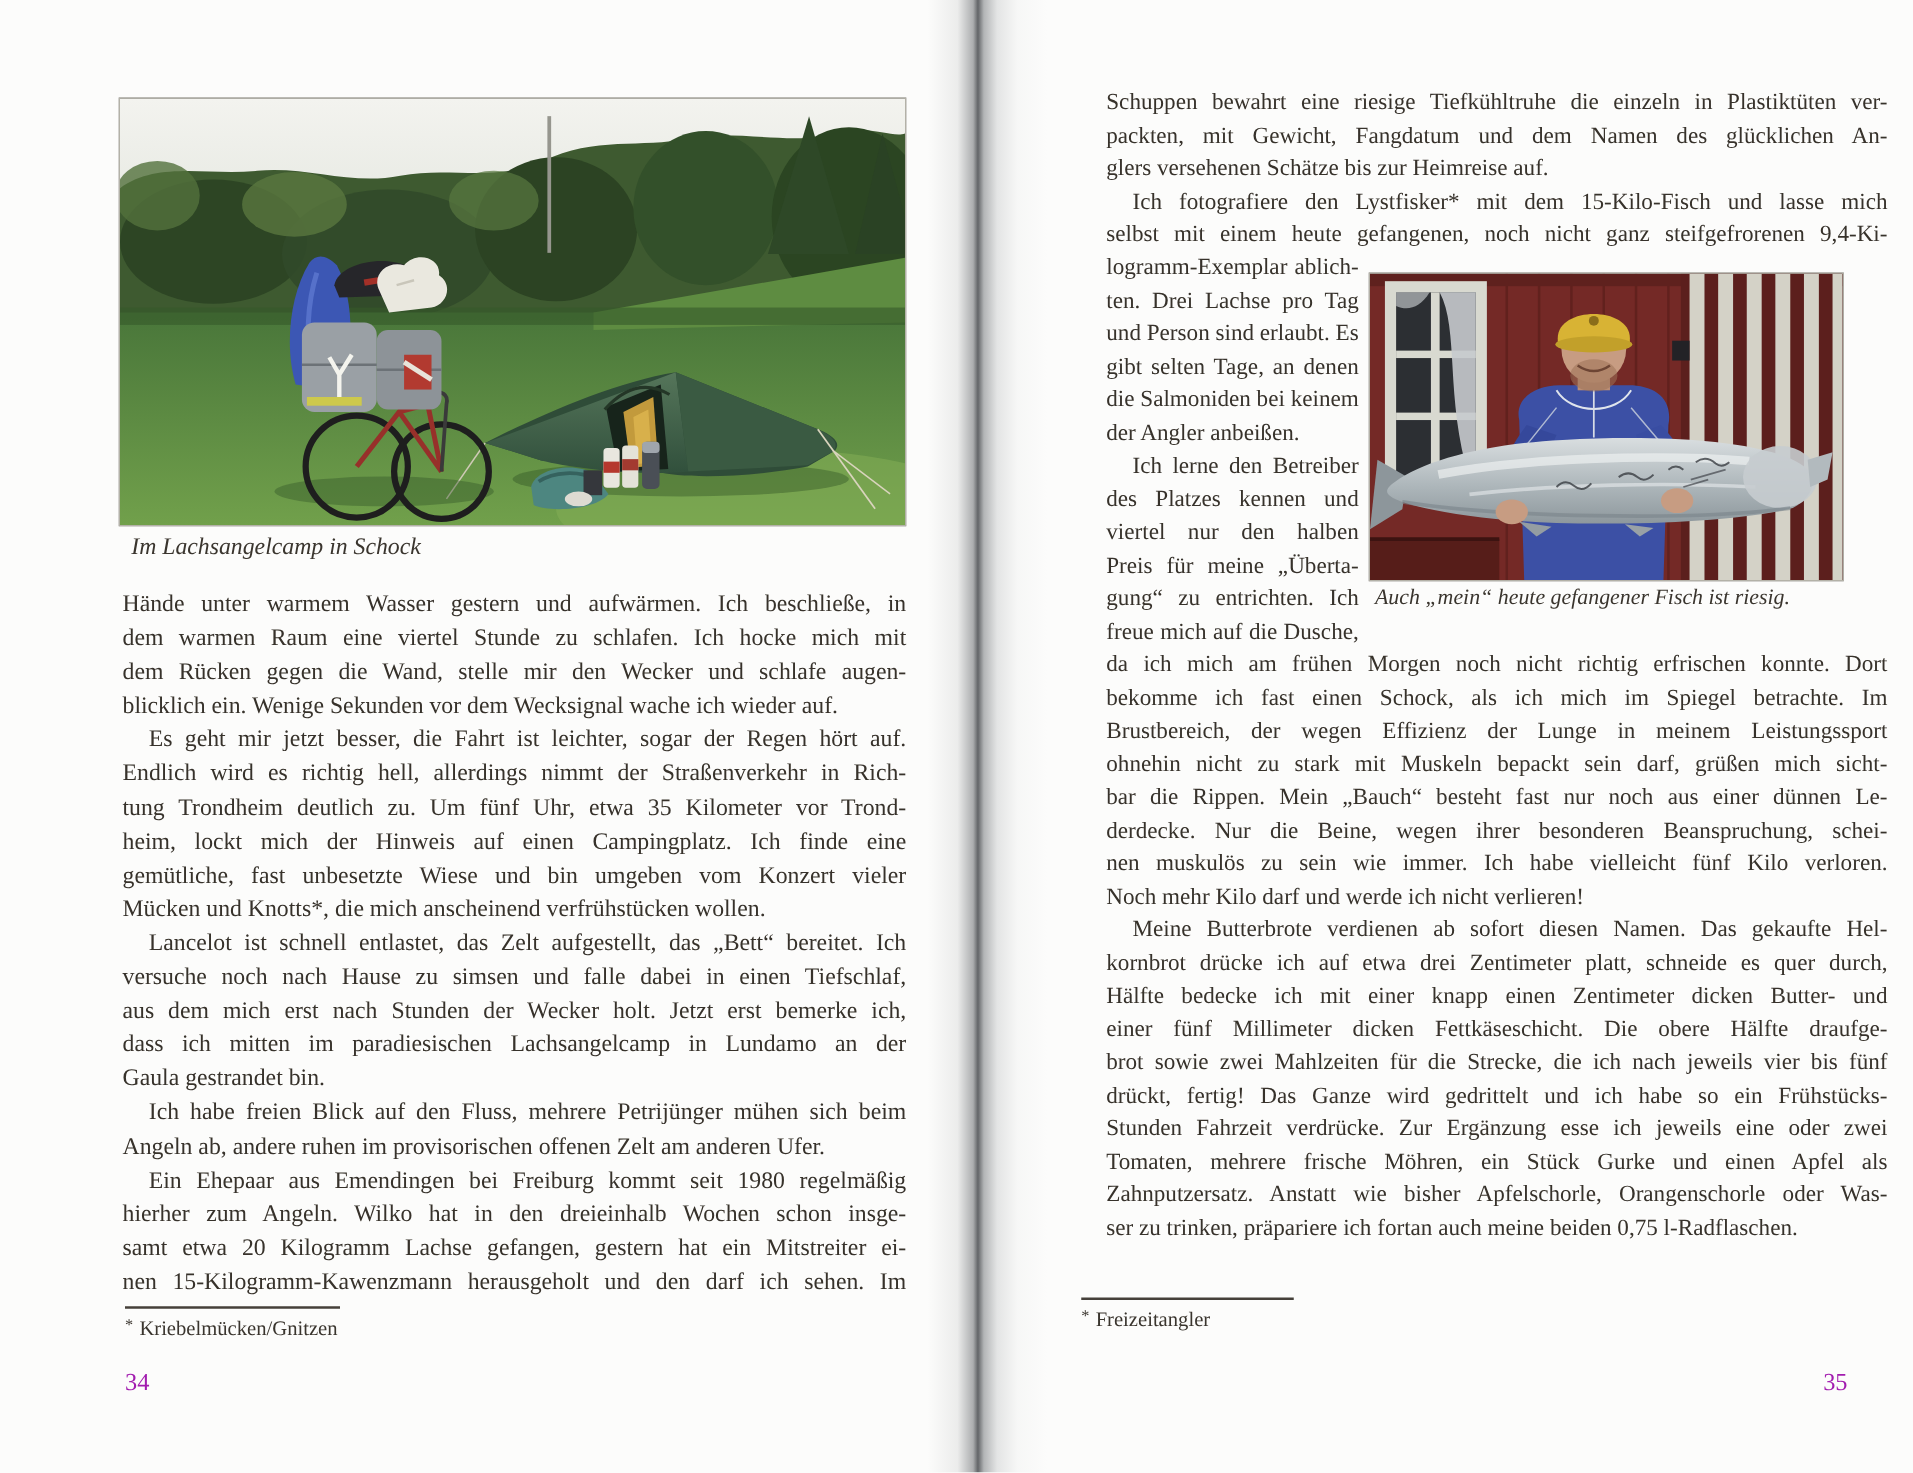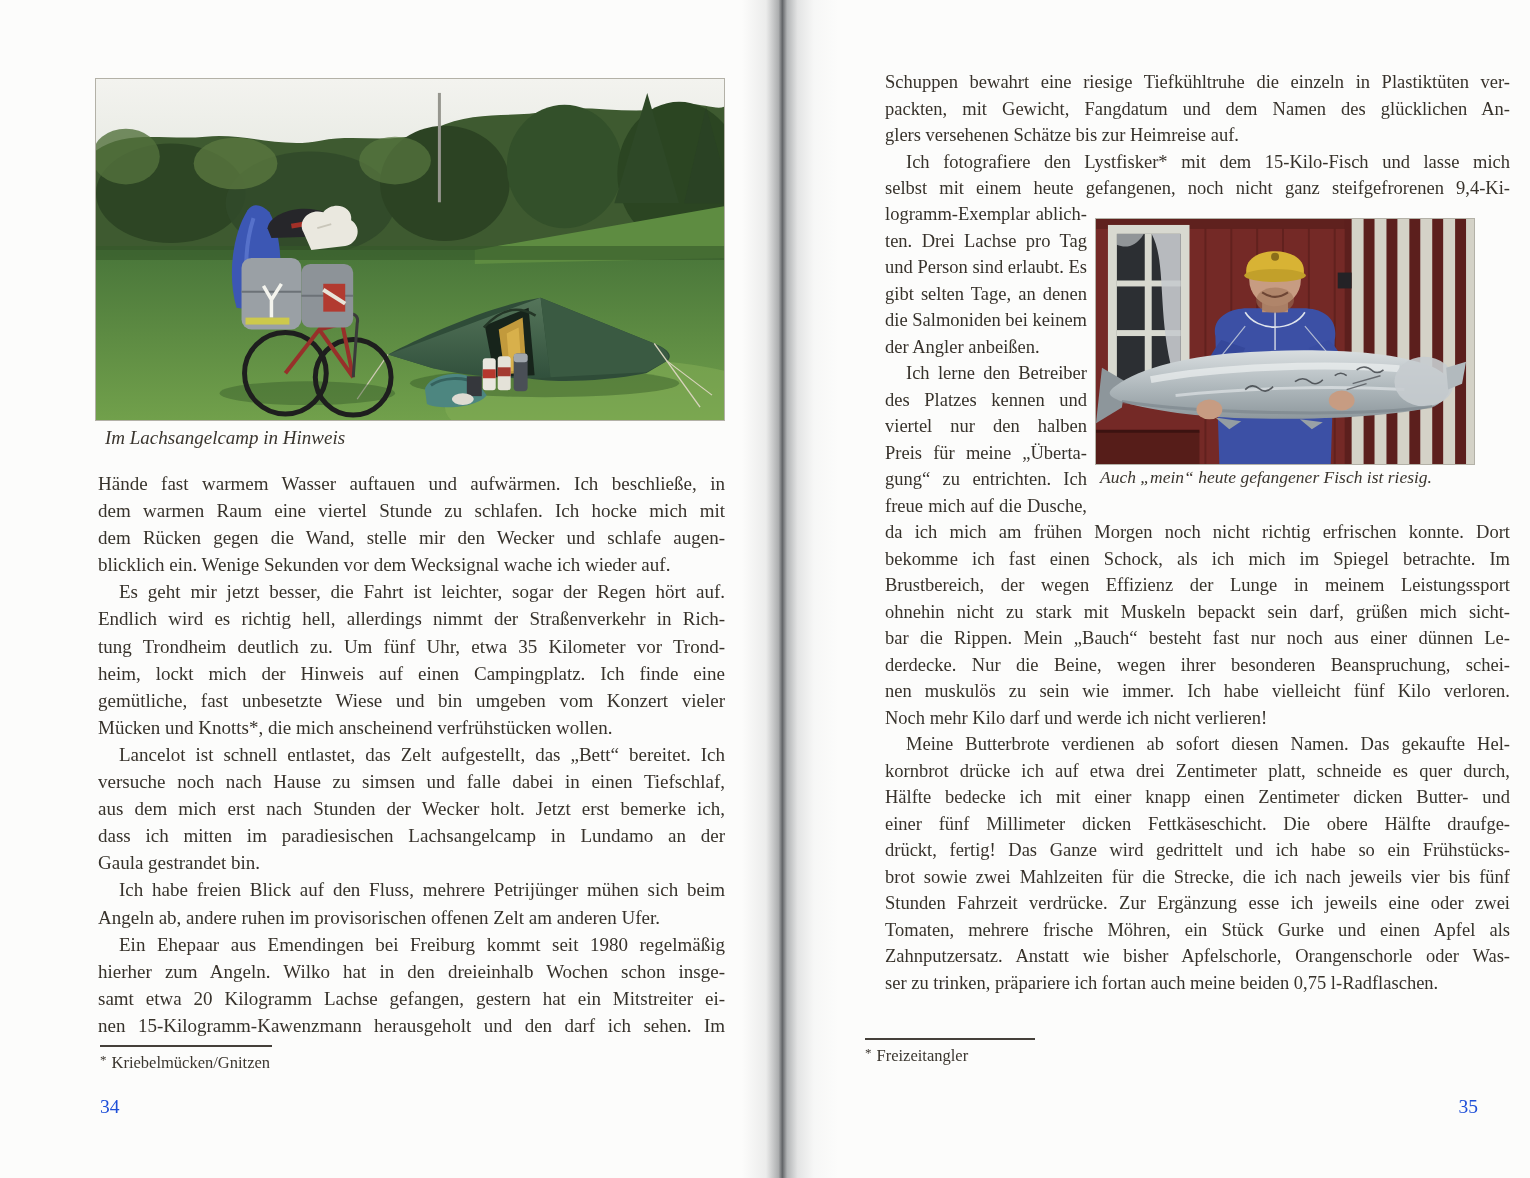--- a/index.html
+++ b/index.html
@@ -39,21 +39,21 @@
   .intro-right{left:865px;top:69px;width:645px;}
   .narrow-right{left:865px;top:201px;width:222px;}
   .body-right{left:865px;top:519px;width:645px;}
   .fnrule{position:absolute;height:2px;background:#45403a;}
   .fnrule-left{left:100px;top:1045px;width:172px;}
   .fnrule-right{left:865px;top:1038px;width:170px;}
   .footnote{position:absolute;font-size:16.5px;color:#3a352e;}
   .footnote-left{left:100px;top:1052px;}
   .footnote-right{left:865px;top:1045px;}
   .fnstar{font-size:13px;vertical-align:4px;margin-right:5px;}
-  .pagenum{position:absolute;font-size:19.5px;color:#1d4ed8;}
+  .pagenum{position:absolute;font-size:19.5px;color:#a21caf;}
   .pagenum-left{left:100px;top:1096px;}
   .pagenum-right{left:865px;top:1096px;width:613px;text-align:right;}
 </style>
 </head>
 <body>
 
 <div class="spread">
 
   <section>
 
@@ -138,24 +138,24 @@
           <rect x="388" y="292" width="13" height="9" fill="#b5382e"></rect>
           <rect x="403" y="279" width="13" height="34" rx="3" fill="#e4e2d8"></rect>
           <rect x="403" y="290" width="13" height="9" fill="#a33a30"></rect>
           <rect x="419" y="276" width="14" height="38" rx="4" fill="#4a4f56"></rect>
           <rect x="419" y="276" width="14" height="9" rx="3" fill="#a0a6ad"></rect>
           <ellipse cx="368" cy="322" rx="11" ry="6" fill="#dedbd2"></ellipse>
         </g>
       </svg>
     </figure>
 
-    <div class="caption caption-left">Im Lachsangelcamp in Hinweis</div>
+    <div class="caption caption-left">Im Lachsangelcamp in Schock</div>
 
     <div class="textcol textcol-left">
-        <div class="line">Hände fast warmem Wasser auftauen und aufwärmen. Ich beschließe, in</div>
+        <div class="line">Hände unter warmem Wasser gestern und aufwärmen. Ich beschließe, in</div>
         <div class="line">dem warmen Raum eine viertel Stunde zu schlafen. Ich hocke mich mit</div>
         <div class="line">dem Rücken gegen die Wand, stelle mir den Wecker und schlafe augen-</div>
         <div class="line end">blicklich ein. Wenige Sekunden vor dem Wecksignal wache ich wieder auf.</div>
         <div class="line ind">Es geht mir jetzt besser, die Fahrt ist leichter, sogar der Regen hört auf.</div>
         <div class="line">Endlich wird es richtig hell, allerdings nimmt der Straßenverkehr in Rich-</div>
         <div class="line">tung Trondheim deutlich zu. Um fünf Uhr, etwa 35 Kilometer vor Trond-</div>
         <div class="line">heim, lockt mich der Hinweis auf einen Campingplatz. Ich finde eine</div>
         <div class="line">gemütliche, fast unbesetzte Wiese und bin umgeben vom Konzert vieler</div>
         <div class="line end">Mücken und Knotts*, die mich anscheinend verfrühstücken wollen.</div>
         <div class="line ind">Lancelot ist schnell entlastet, das Zelt aufgestellt, das „Bett“ bereitet. Ich</div>
@@ -288,22 +288,22 @@
         <div class="line">Brustbereich, der wegen Effizienz der Lunge in meinem Leistungssport</div>
         <div class="line">ohnehin nicht zu stark mit Muskeln bepackt sein darf, grüßen mich sicht-</div>
         <div class="line">bar die Rippen. Mein „Bauch“ besteht fast nur noch aus einer dünnen Le-</div>
         <div class="line">derdecke. Nur die Beine, wegen ihrer besonderen Beanspruchung, schei-</div>
         <div class="line">nen muskulös zu sein wie immer. Ich habe vielleicht fünf Kilo verloren.</div>
         <div class="line end">Noch mehr Kilo darf und werde ich nicht verlieren!</div>
         <div class="line ind">Meine Butterbrote verdienen ab sofort diesen Namen. Das gekaufte Hel-</div>
         <div class="line">kornbrot drücke ich auf etwa drei Zentimeter platt, schneide es quer durch,</div>
         <div class="line">Hälfte bedecke ich mit einer knapp einen Zentimeter dicken Butter- und</div>
         <div class="line">einer fünf Millimeter dicken Fettkäseschicht. Die obere Hälfte draufge-</div>
+        <div class="line">brot sowie zwei Mahlzeiten für die Strecke, die ich nach jeweils vier bis fünf</div>
         <div class="line">drückt, fertig! Das Ganze wird gedrittelt und ich habe so ein Frühstücks-</div>
-        <div class="line">brot sowie zwei Mahlzeiten für die Strecke, die ich nach jeweils vier bis fünf</div>
         <div class="line">Stunden Fahrzeit verdrücke. Zur Ergänzung esse ich jeweils eine oder zwei</div>
         <div class="line">Tomaten, mehrere frische Möhren, ein Stück Gurke und einen Apfel als</div>
         <div class="line">Zahnputzersatz. Anstatt wie bisher Apfelschorle, Orangenschorle oder Was-</div>
         <div class="line end">ser zu trinken, präpariere ich fortan auch meine beiden 0,75 l-Radflaschen.</div>
       </div>
 
     <div class="fnrule fnrule-right"></div>
     <div class="footnote footnote-right">
       <span class="fnstar">*</span><span>Freizeitangler</span>
     </div>

